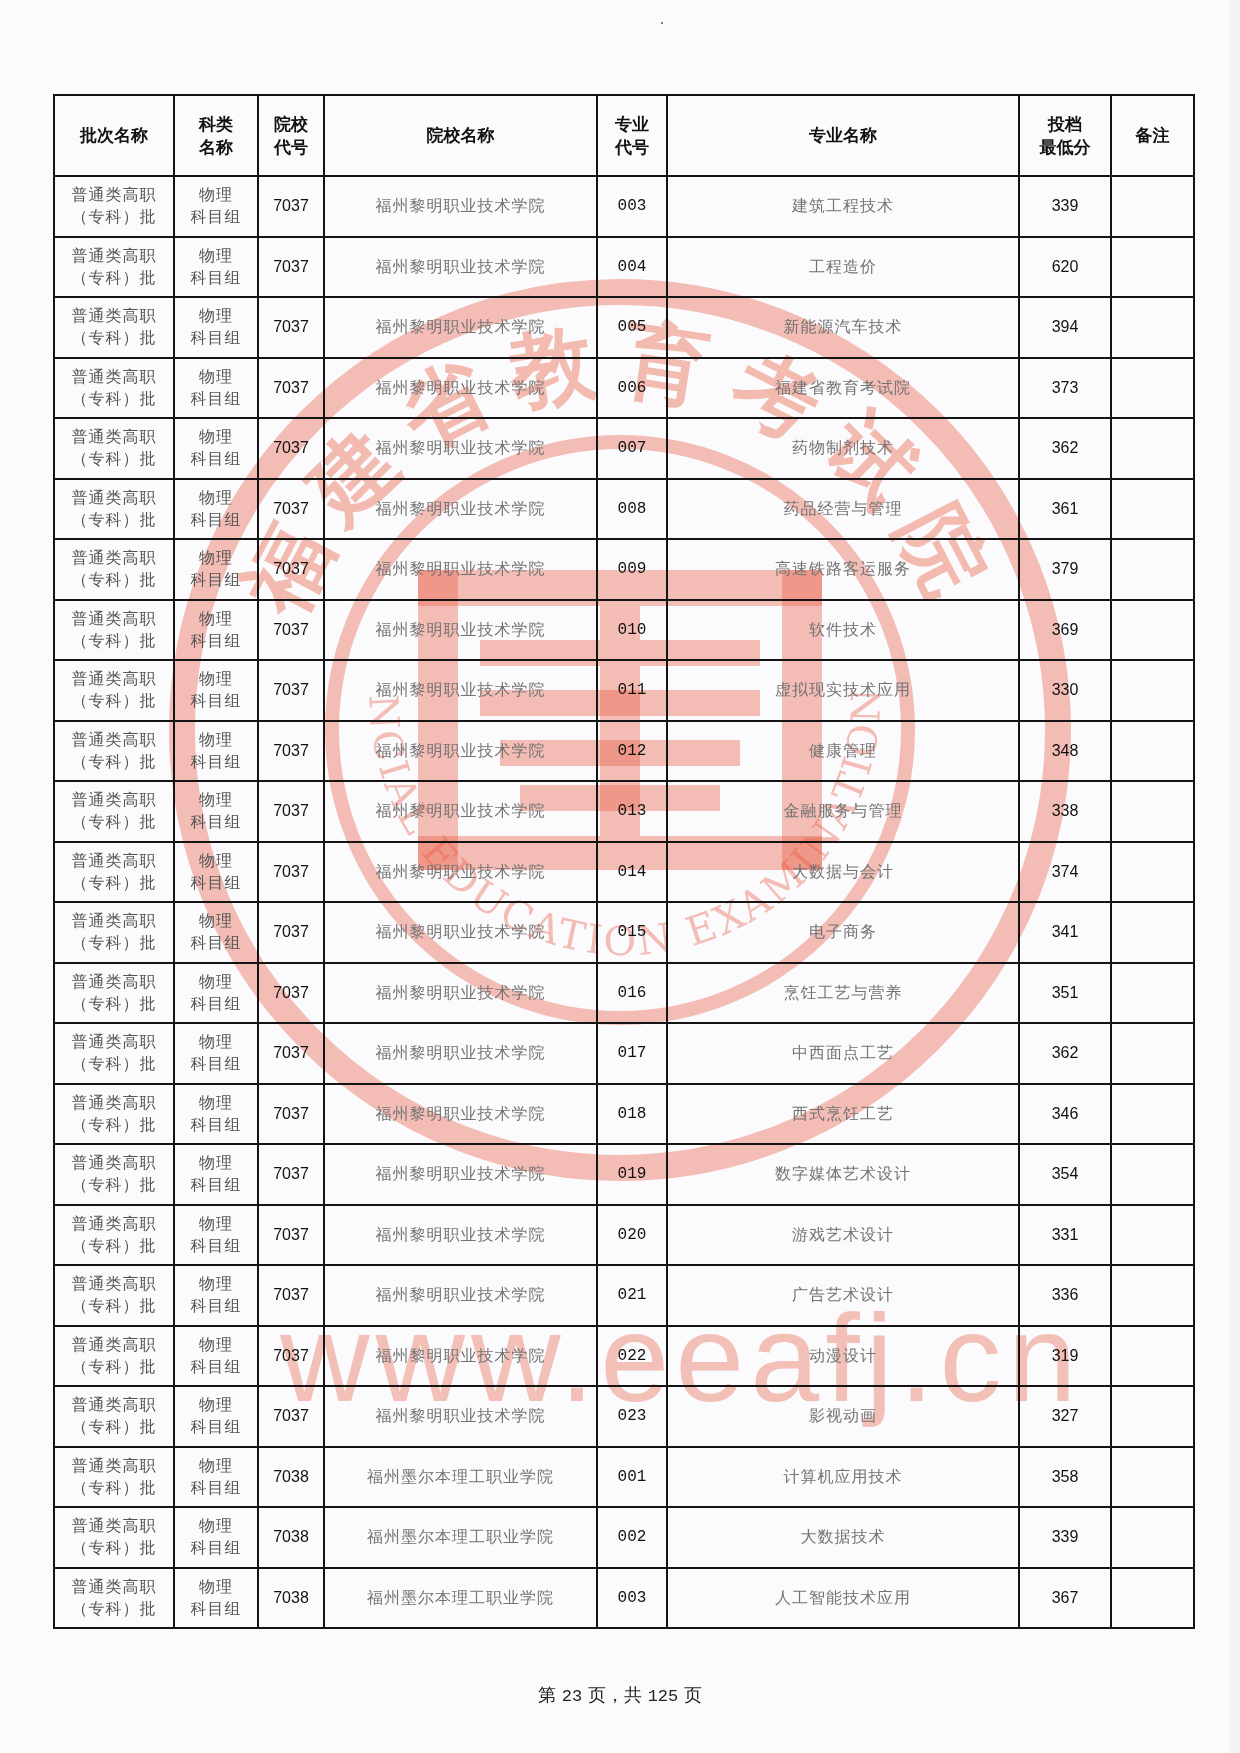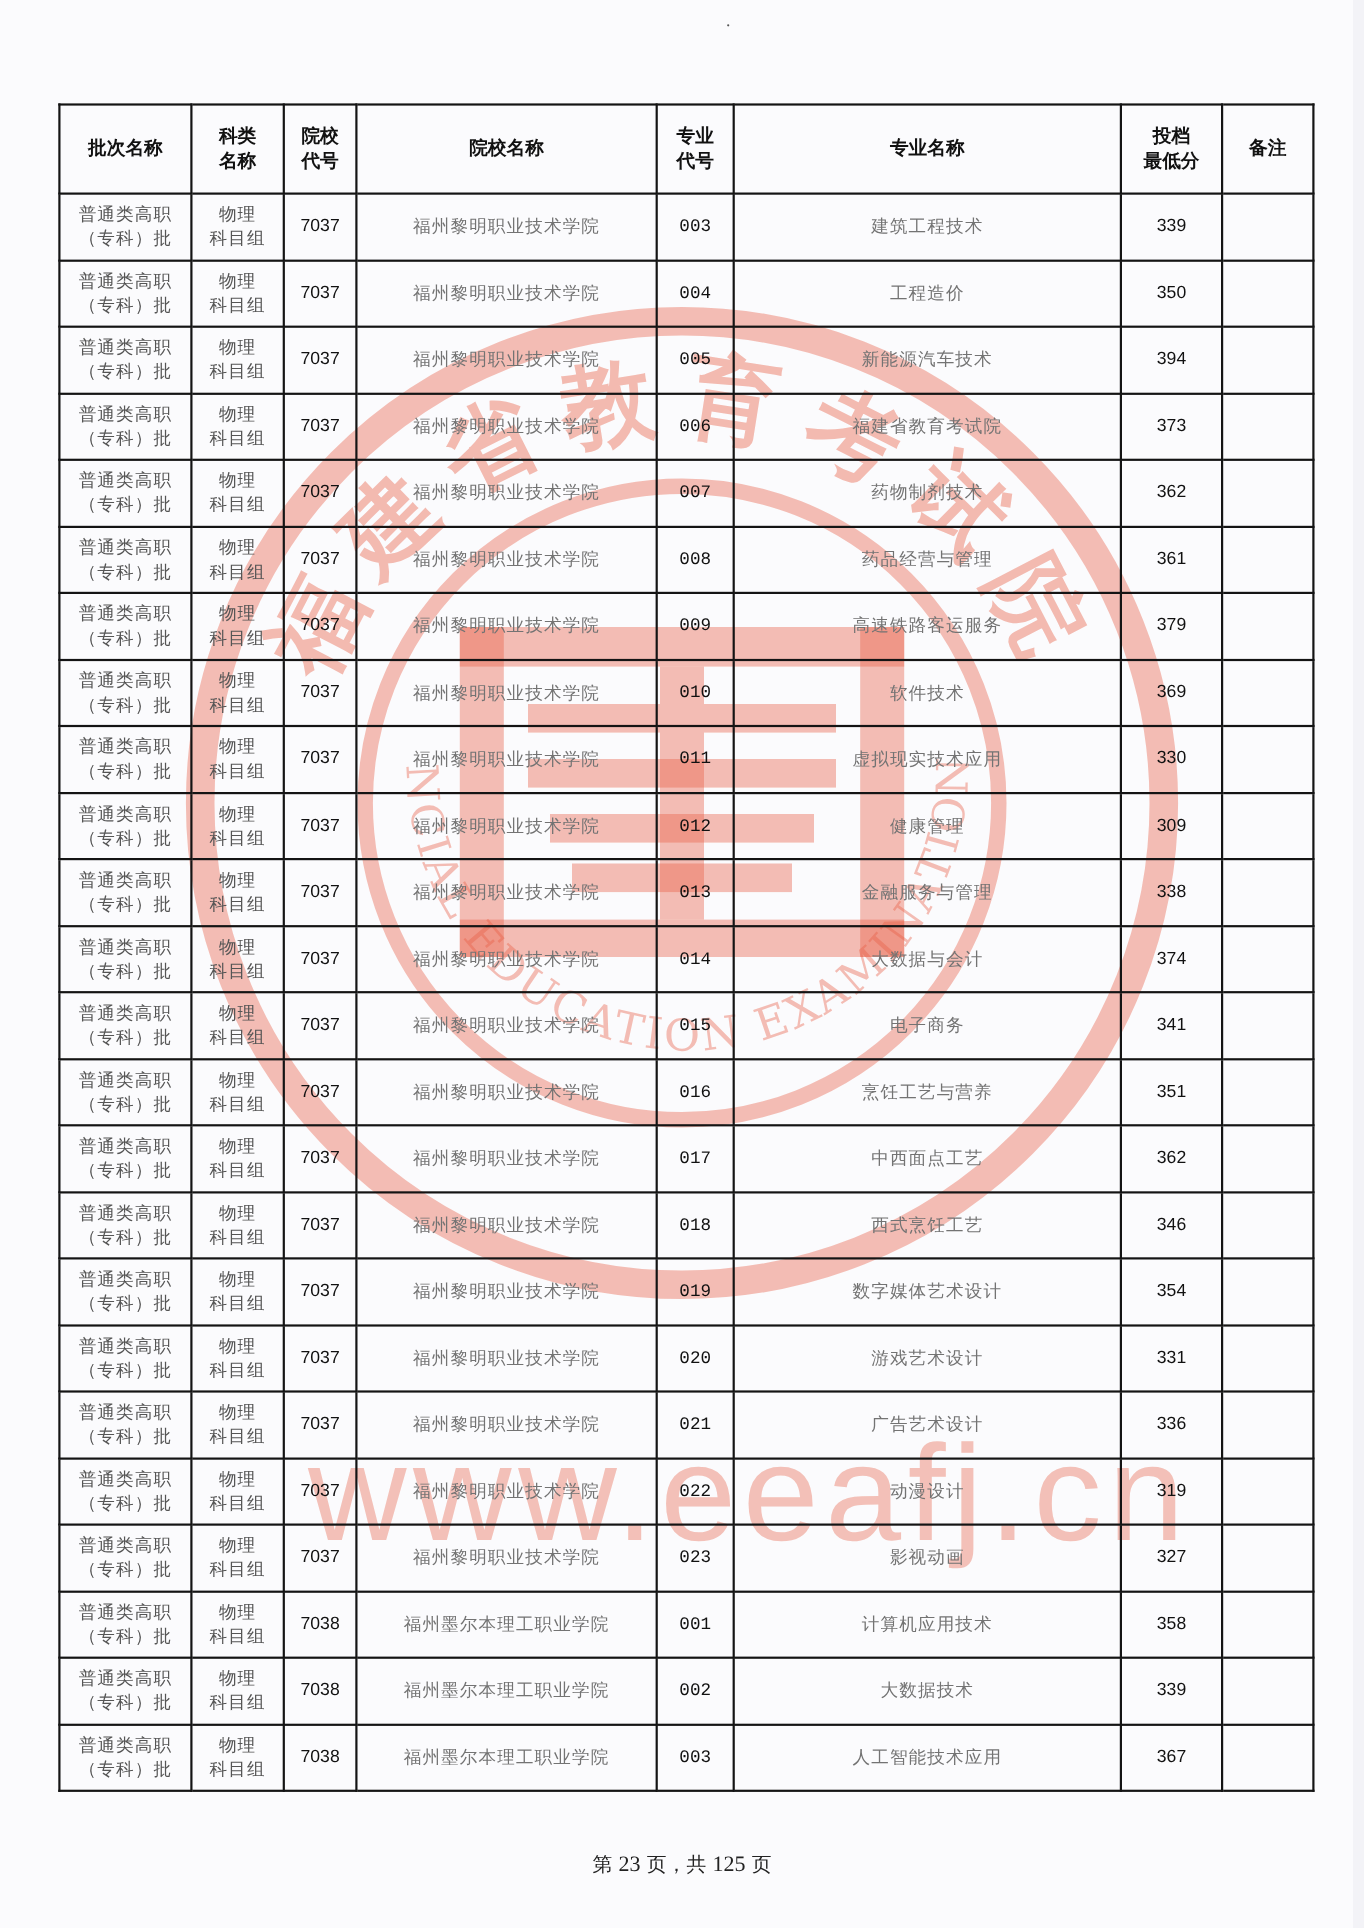--- a/index.html
+++ b/index.html
@@ -41,21 +41,21 @@
   td.code { font-family: "Liberation Sans", sans-serif; font-size: 18px; color: #111; margin-left: 44px; }
   td.school, td.major { text-align: left; padding-left: 4px; color: #737373; letter-spacing: 1px; }
   td.mcode { text-align: left; padding-left: 16px; font-family: Liberation Mono, monospace; font-size: 18px; color: #111; }
   td.score { font-family: "Liberation Sans", sans-serif; font-size: 18px; color: #111; }
   .two-line span { display: block; }
 
   .footer {
     position: absolute; left: 0; width: 1240px; top: 1683px; text-align: center; z-index: 2;
     font-size: 18px; color: #222;
   }
-  .footer .num { font-family: Liberation Serif, serif; font-size: 20px; }
+  .footer .num { font-family: Liberation Mono, monospace; font-size: 17px; }
 </style>
 </head>
 <body>
 
 <div class="page-edge"></div>
 <div class="top-dot"></div>
 
 <svg class="seal" viewBox="0 0 920 920" xmlns="http://www.w3.org/2000/svg">
   <defs>
     <path id="cnArc" d="M 120 460 A 340 340 0 0 1 800 460"></path>
@@ -155,21 +155,21 @@
           <span>（专科）批</span>
         </td>
     <td class="subj two-line">
           <span>物理</span>
           <span>科目组</span>
         </td>
     <td class="code">7037</td>
     <td class="school">福州黎明职业技术学院</td>
     <td class="mcode">004</td>
     <td class="major">工程造价</td>
-    <td class="score">350</td>
+    <td class="score">620</td>
     <td class="remark"></td>
   </tr>
 
   <tr>
     <td class="batch two-line">
           <span>普通类高职</span>
           <span>（专科）批</span>
         </td>
     <td class="subj two-line">
           <span>物理</span>
@@ -291,21 +291,21 @@
           <span>（专科）批</span>
         </td>
     <td class="subj two-line">
           <span>物理</span>
           <span>科目组</span>
         </td>
     <td class="code">7037</td>
     <td class="school">福州黎明职业技术学院</td>
     <td class="mcode">012</td>
     <td class="major">健康管理</td>
-    <td class="score">309</td>
+    <td class="score">348</td>
     <td class="remark"></td>
   </tr>
 
   <tr>
     <td class="batch two-line">
           <span>普通类高职</span>
           <span>（专科）批</span>
         </td>
     <td class="subj two-line">
           <span>物理</span>

